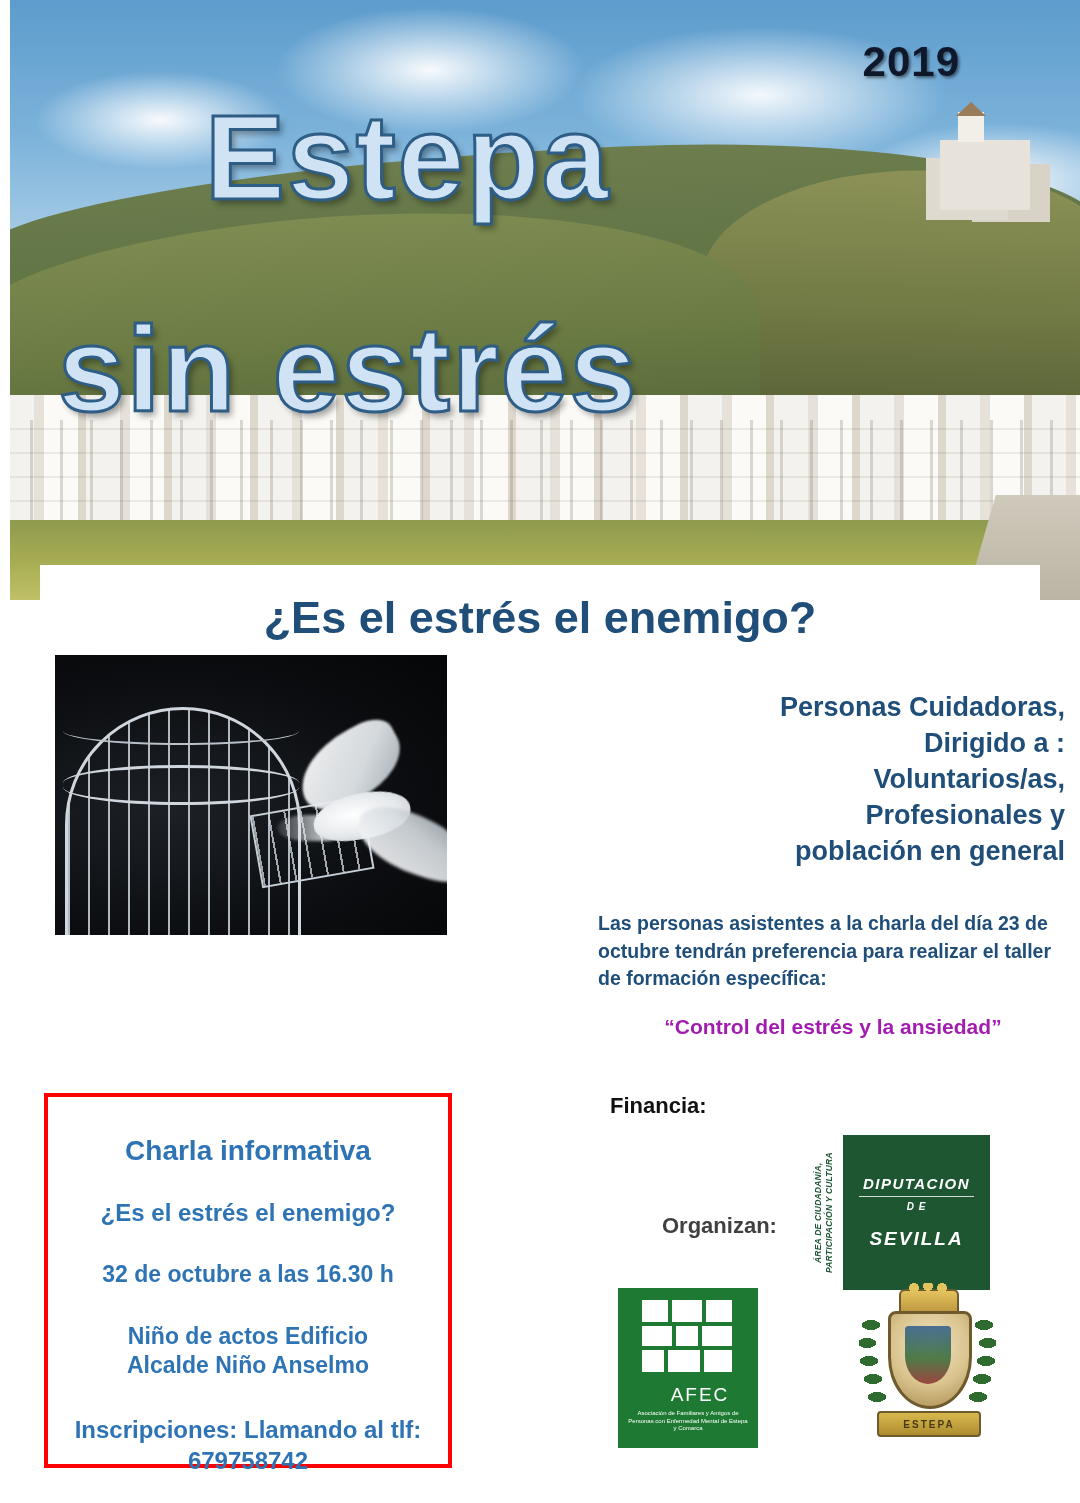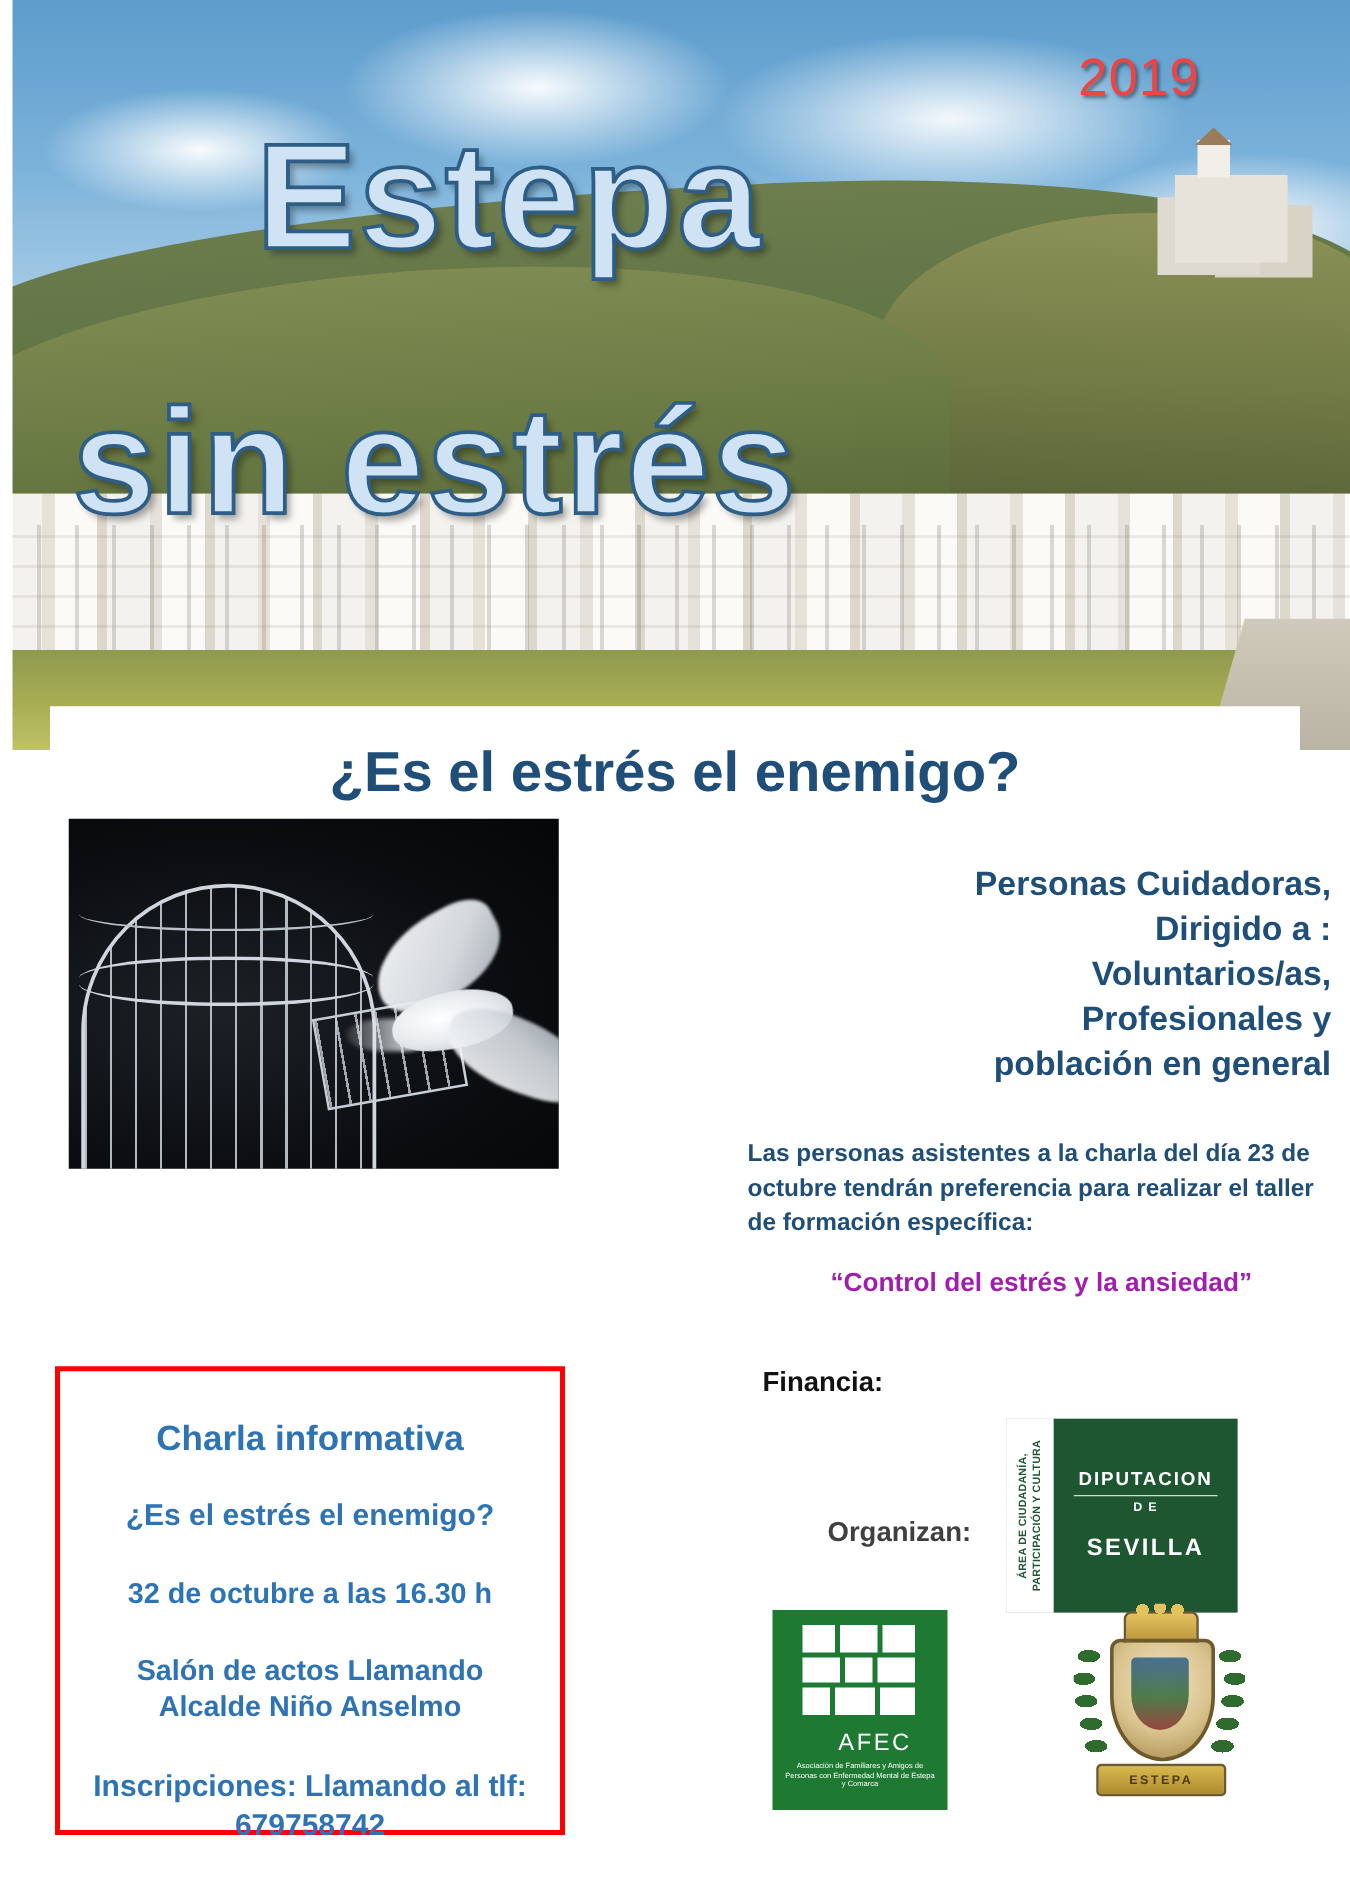--- a/index.html
+++ b/index.html
@@ -143,22 +143,22 @@
     left: 0; top: 0;
     width: 10px; height: 600px;
     background: #ffffff;
   }
 
   
   .year {
     position: absolute;
     right: 120px; top: 38px;
     font-size: 42px;
-    font-weight: normal;
-    color: #ef4444;
+    font-weight: bold;
+    color: #0f172a;
     letter-spacing: 1px;
     text-shadow: 2px 2px 3px rgba(0,0,0,0.45);
     text-align: right;
   }
   .title-1, .title-2 {
     position: absolute;
     font-weight: bold;
     color: #cfe3f5;
     -webkit-text-stroke: 3px #2e5d86;
     text-shadow: 4px 5px 6px rgba(0,0,0,0.35);
@@ -310,22 +310,23 @@
     font-size: 22px;
     font-weight: bold;
     color: #404040;
   }
 
   
   .logo-diputacion {
     position: absolute;
     left: 805px; top: 1135px;
     width: 185px; height: 155px;
-    background: #a3a3a3;
+    background: #4c1d95;
     display: flex;
+    font-style: italic;
   }
   .dip-side {
     width: 38px;
     height: 100%;
     background: #ffffff;
     display: flex;
     align-items: center;
     justify-content: center;
   }
   .dip-side span {
@@ -590,20 +591,20 @@
     <div class="escudo-inner"></div>
   </div>
   <div class="escudo-ribbon">ESTEPA</div>
 </div>
 
 <div class="infobox">
   <div class="ib-h">Charla informativa</div>
   <div class="ib-q">¿Es el estrés el enemigo?</div>
   <div class="ib-d">32 de octubre a las 16.30 h</div>
   <div class="ib-loc">
-    <div>Salón de actos Llamando</div>
+    <div>Niño de actos Edificio</div>
     <div>Alcalde Niño Anselmo</div>
   </div>
   <div class="ib-ins">
     <div>Inscripciones: Llamando al tlf:</div>
     <div>679758742</div>
   </div>
 </div>
 
 </body></html>

